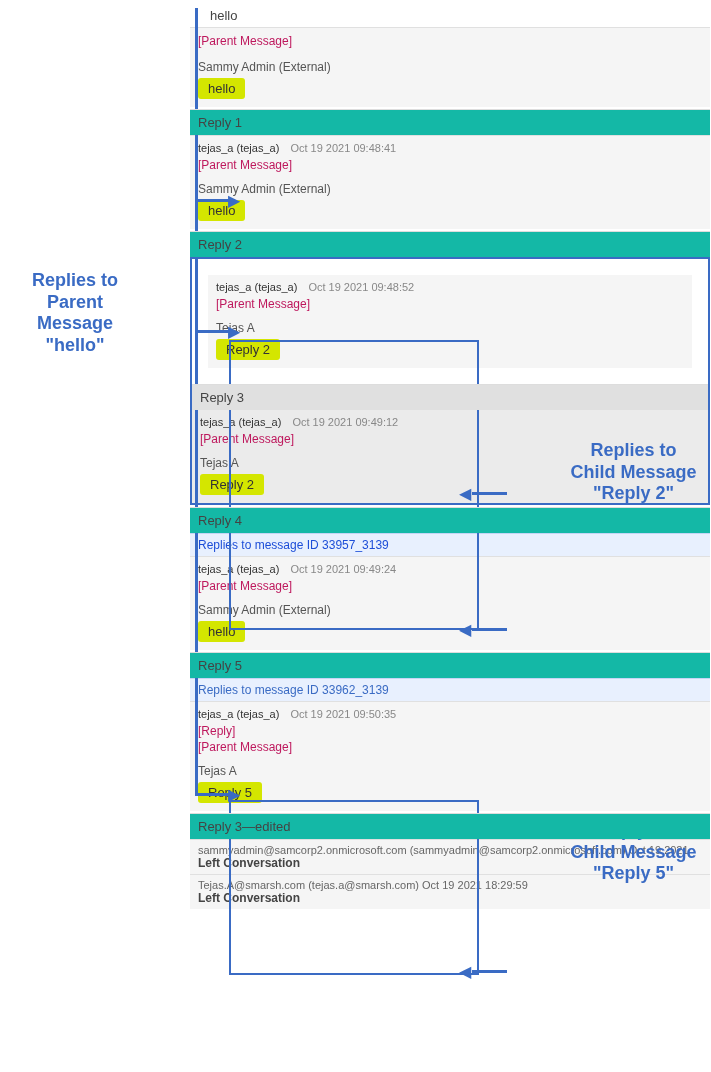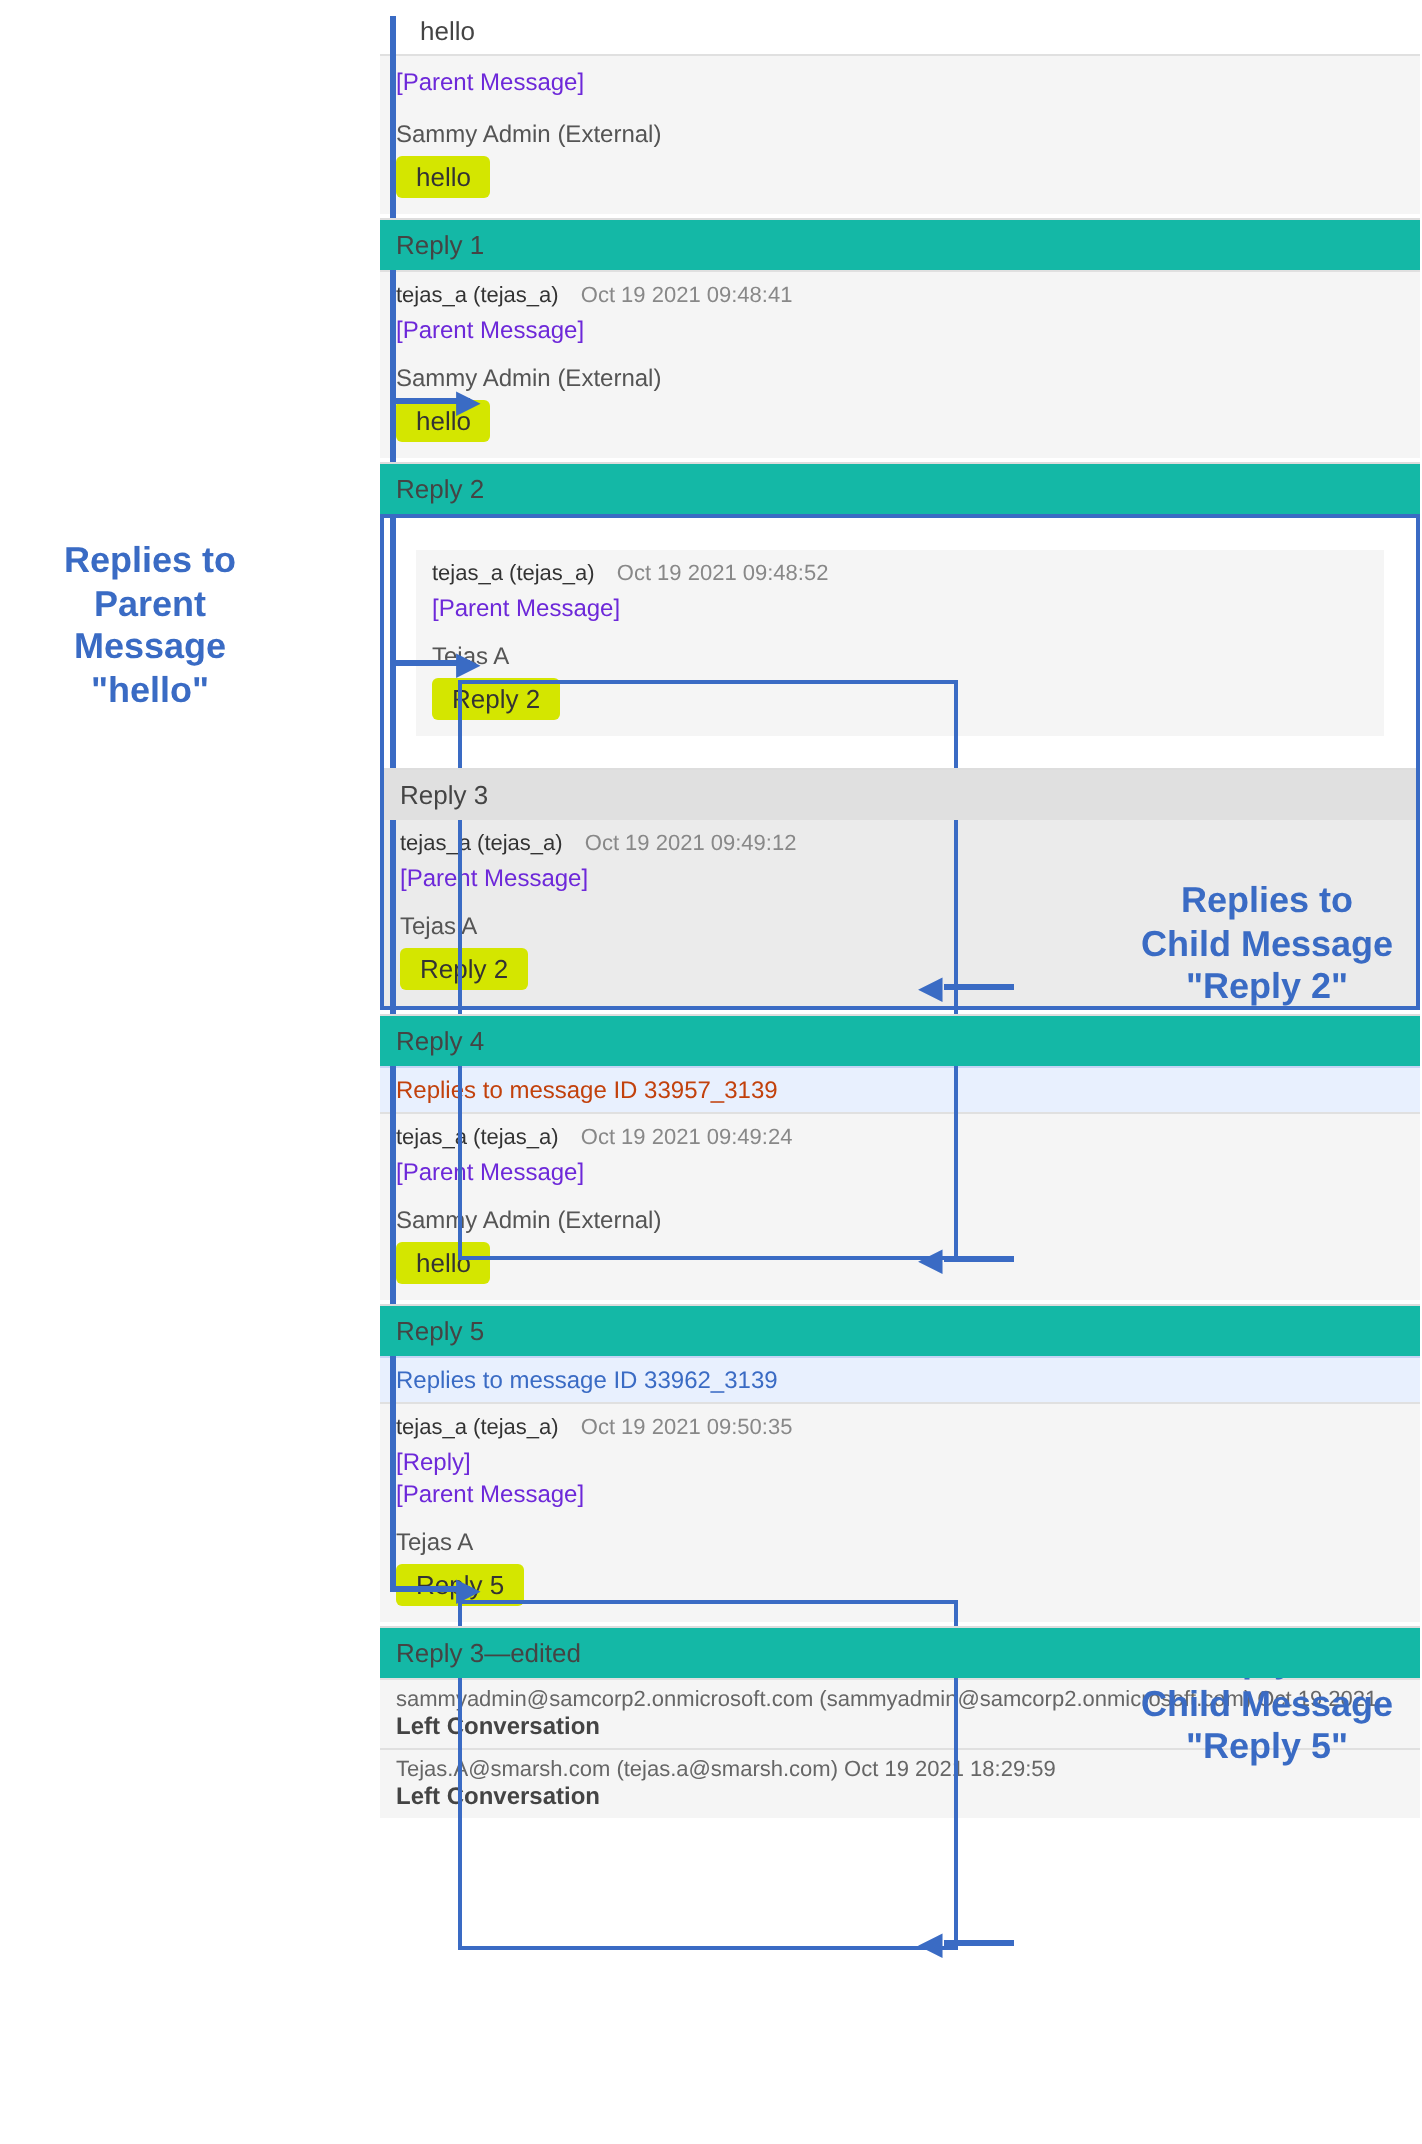--- a/index.html
+++ b/index.html
@@ -75,21 +75,21 @@
       color: #333;
       font-weight: normal;
     }
 
     .message-meta .timestamp {
       margin-left: 8px;
       color: #888;
     }
 
     .message-label {
-      color: #6d28d9;
+      color: #be185d;
       font-size: 12px;
       margin-bottom: 2px;
     }
 
     .message-sender {
       color: #555;
       font-size: 12px;
       margin-bottom: 4px;
     }
 
@@ -269,21 +269,21 @@
         <div class="message-label">[Parent Message]</div>
         <div style="height:8px;"></div>
         <div class="message-sender">Tejas A</div>
         <span class="message-bubble">Reply 2</span>
       </div>
     </div>
 
     <div class="reply-row">
       <span class="reply-label">Reply 4</span>
     </div>
-    <div style="background:#e8f0fe; padding:4px 8px; font-size:12px; color:#c2410c; border-top:1px solid #c5d5f5;">
+    <div style="background:#e8f0fe; padding:4px 8px; font-size:12px; color:#1d4ed8; border-top:1px solid #c5d5f5;">
       <span>Replies to message ID 33957_3139</span>
     </div>
     <div class="message-block">
       <div class="message-meta">
         <span class="username">tejas_a (tejas_a)</span>
         <span class="timestamp">Oct 19 2021 09:49:24</span>
       </div>
       <div class="message-label">[Parent Message]</div>
       <div style="height:8px;"></div>
       <div class="message-sender">Sammy Admin (External)</div>

